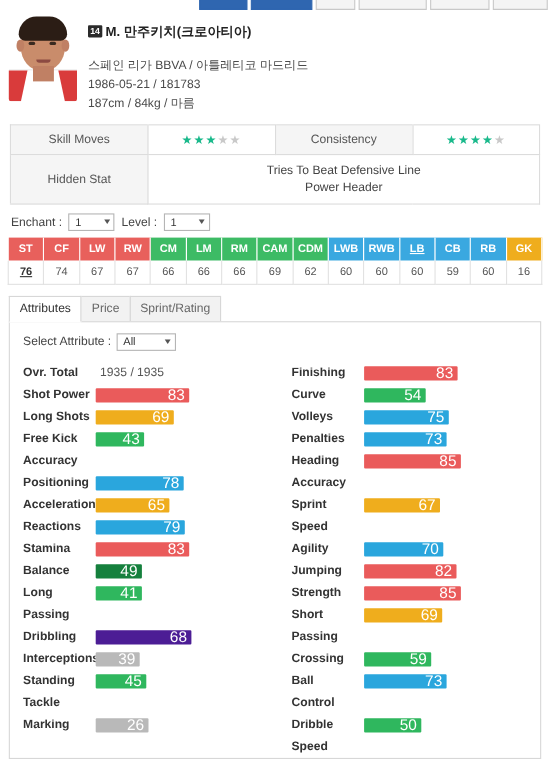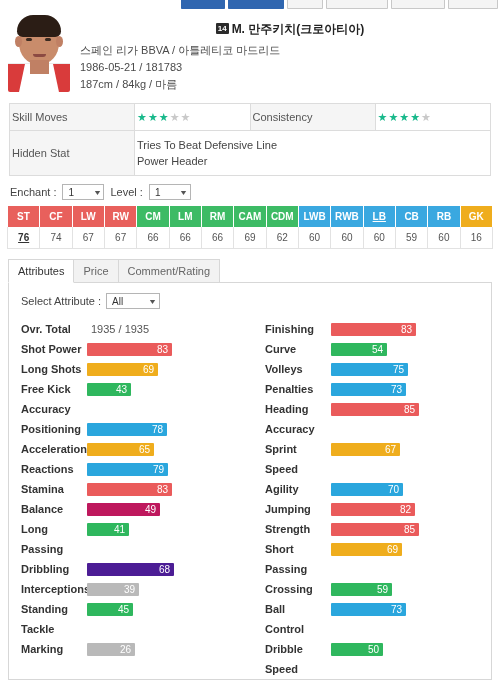--- a/index.html
+++ b/index.html
@@ -55,34 +55,34 @@
     background:#d93b3b;transform:skewX(-12deg);
   }
   .photo .shirt:after{
     content:"";position:absolute;right:-4px;bottom:0;width:18px;height:28px;
     background:#d93b3b;transform:skewX(12deg);
   }
   .photo .neck{
     position:absolute;left:22px;bottom:18px;width:19px;height:14px;background:#c08064;z-index:2;
   }
   .pinfo{flex:1;padding-top:8px;}
-  .pname{font-size:12px;font-weight:bold;color:#222;margin-bottom:6px;line-height:14px;text-align:center;}
+  .pname{font-size:12px;font-weight:bold;color:#222;margin-bottom:16px;line-height:14px;}
   .badge{
     display:inline-block;background:#2b2b2b;color:#fff;font-size:8px;font-weight:bold;
     padding:1px 2px;border-radius:1px;vertical-align:2px;margin-right:3px;line-height:9px;
   }
   .pline{font-size:11px;color:#4a4a4a;line-height:17px;}
   
   .stbl{
     width:482px;margin:4px auto 0 auto;border-collapse:collapse;
     border-top:1px solid #dcdcdc;border-left:1px solid #dcdcdc;
   }
   .stbl td{
     border-right:1px solid #dcdcdc;border-bottom:1px solid #dcdcdc;
-    font-size:11px;color:#444;padding:6px 2px;height:14px;
+    text-align:center;font-size:11px;color:#444;padding:6px 2px;height:14px;
   }
   .stbl td.lbl{background:#f5f5f5;width:120px;color:#555;}
   .star{color:#19b98b;font-size:11px;letter-spacing:1px;}
   .star .off{color:#c9c9c9;}
   .hidden-stat{line-height:16px;padding:4px 2px;}
   
   .enchant{
     padding:8px 0 6px 10px;font-size:11px;color:#444;display:flex;align-items:center;gap:6px;
   }
   .sel{
@@ -120,21 +120,21 @@
   
   .attrs{display:flex;padding:0 0 0 0;position:relative;z-index:2;}
   .col{width:238px;}
   .col.right{margin-left:6px;}
   .row{height:20px;display:flex;align-items:center;padding-left:12px;}
   .row .nm{
     width:66px;flex:0 0 66px;font-size:11px;font-weight:bold;color:#333;
     line-height:11px;white-space:nowrap;overflow:hidden;
   }
   .bar{
-    height:13px;border-radius:1px;position:relative;color:#fff;font-size:10px;
+    height:13px;border-radius:1px;position:relative;color:#fff;font-size:14px;
     display:flex;align-items:center;justify-content:flex-end;padding-right:4px;
     box-sizing:border-box;min-width:16px;
   }
   .totaltxt{font-size:11px;color:#555;padding-left:4px;}
   .cont{font-size:11px;font-weight:bold;color:#333;padding-left:12px;line-height:11px;height:20px;display:flex;align-items:center;}
 </style>
 </head>
 <body>
 
 <div class="topstrip">
@@ -236,21 +236,21 @@
           <td>60</td>
           <td>16</td>
         </tr>
   </tbody>
     </table>
 </div>
 
 <div class="tabs">
   <div class="tab on">Attributes</div>
   <div class="tab">Price</div>
-  <div class="tab">Comment/Rating</div>
+  <div class="tab">Sprint/Rating</div>
 </div>
 
 <div class="panel">
   <div class="selattr">
     <span>Select Attribute :</span>
     <span class="sel">
       <span class="cv">All</span>
       <span class="ar">▼</span>
     </span>
   </div>
@@ -285,34 +285,34 @@
         <div class="row">
           <div class="nm">Reactions</div>
           <div class="bar" style="width: 81px; background: rgb(42, 166, 221);">79</div>
         </div>
         <div class="row">
           <div class="nm">Stamina</div>
           <div class="bar" style="width: 85px; background: rgb(234, 91, 91);">83</div>
         </div>
         <div class="row">
           <div class="nm">Balance</div>
-          <div class="bar" style="width: 73px; background: #be185d;">49</div>
+          <div class="bar" style="width: 42px; background: #15803d;">49</div>
         </div>
         <div class="row">
           <div class="nm">Long</div>
           <div class="bar" style="width: 42px; background: rgb(47, 183, 94);">41</div>
         </div>
         <div class="cont">Passing</div>
         <div class="row">
           <div class="nm">Dribbling</div>
           <div class="bar" style="width: 87px; background: #4c1d95;">68</div>
         </div>
         <div class="row">
           <div class="nm">Interceptions</div>
-          <div class="bar" style="width: 52px; background: rgb(185, 185, 185);">39</div>
+          <div class="bar" style="width: 40px; background: rgb(185, 185, 185);">39</div>
         </div>
         <div class="row">
           <div class="nm">Standing</div>
           <div class="bar" style="width: 46px; background: rgb(47, 183, 94);">45</div>
         </div>
         <div class="cont">Tackle</div>
         <div class="row">
           <div class="nm">Marking</div>
           <div class="bar" style="width: 48px; background: rgb(185, 185, 185);">26</div>
         </div>

